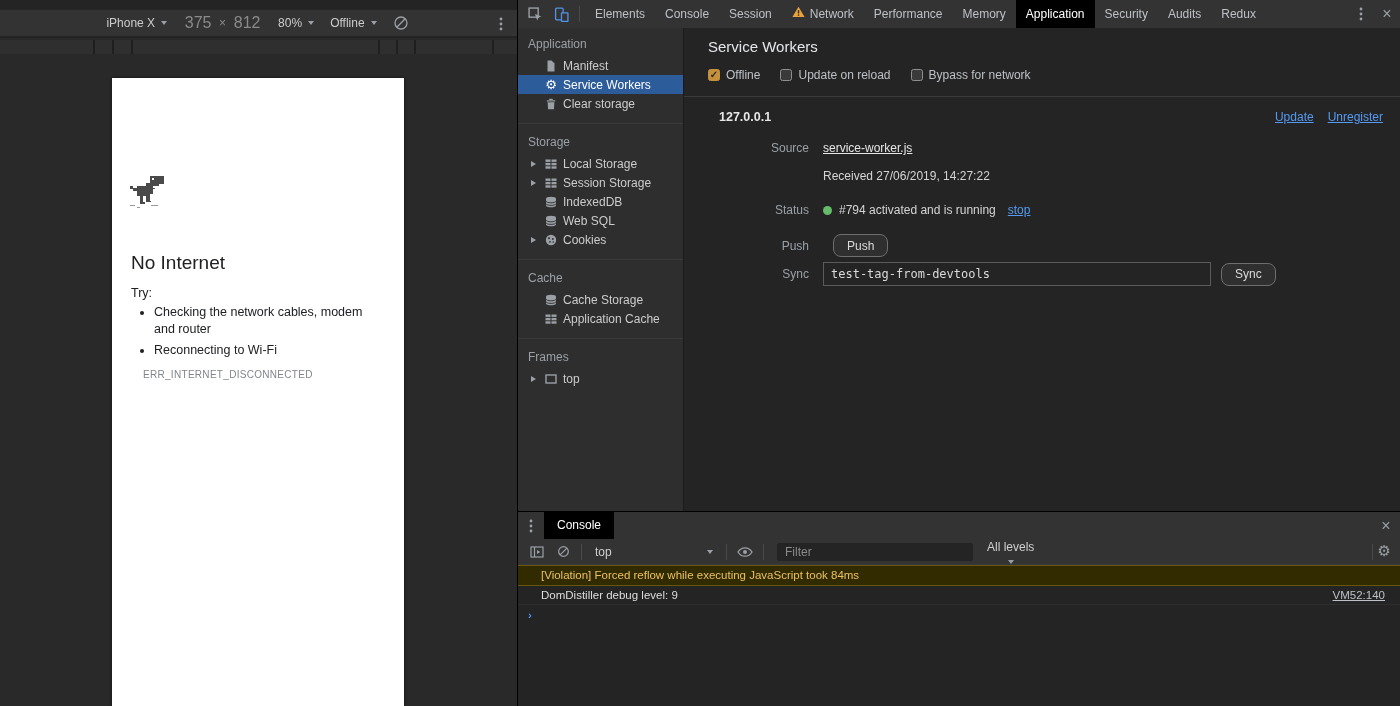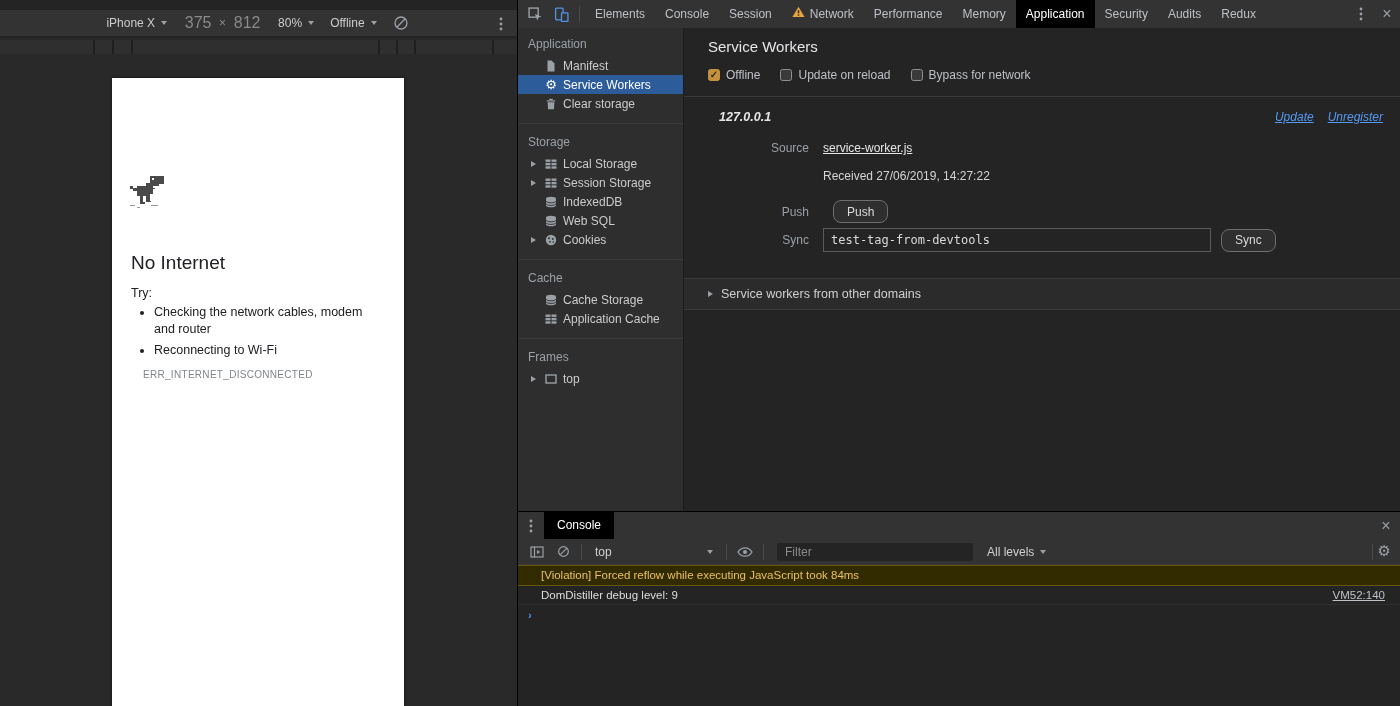--- a/index.html
+++ b/index.html
@@ -52,21 +52,21 @@
   .g{font-size:13px;line-height:1;font-family:"DejaVu Sans",sans-serif;}
 
   .content{flex:1;background:#242424;overflow:hidden;}
   .sw-title{margin:10px 0 0 24px;font-size:15px;color:#e4e6e9;}
   .cb-row{margin:13px 0 0 24px;display:flex;gap:20px;align-items:center;color:#bdc1c6;}
   .cbg{display:flex;align-items:center;gap:6px;cursor:pointer;}
   .cb{width:12px;height:12px;border-radius:2.5px;border:1px solid #8f8f8f;background:#3a3a3a;display:flex;align-items:center;justify-content:center;}
   .cb.checked{background:#c5913c;border-color:#c5913c;}
   .ck{font-size:10px;line-height:1;color:#2b2b2b;font-weight:bold;}
   .sw-hr{border:0;border-top:1px solid #3a3a3a;margin:14px 0 0 0;}
-  .origin-row{margin-top:13px;display:flex;align-items:center;padding:0 18px 0 35px;font-style:italic;}
+  .origin-row{margin-top:13px;display:flex;align-items:center;padding:0 18px 0 35px;}
   .origin{font-weight:bold;color:#e6e6e6;font-size:12.5px;}
   .origin-links{margin-left:auto;display:flex;gap:14px;}
   a.blue{color:#559af2;text-decoration:underline;cursor:pointer;}
   .sw-body{padding-left:14px;}
   .sw-row{display:flex;align-items:center;margin-top:12px;min-height:16px;}
   .sw-label{width:111px;text-align:right;margin-right:14px;color:#9aa0a6;flex-shrink:0;}
   .wlink{color:#e6e6e6;text-decoration:underline;cursor:pointer;}
   .plain{color:#d5d5d5;}
   .dot{width:9px;height:9px;border-radius:50%;background:#66bb6a;margin-right:7px;}
   .stop{margin-left:12px;}
@@ -78,21 +78,21 @@
   .console{position:absolute;left:0;top:511px;width:883px;height:195px;background:#242424;border-top:1px solid #000;}
   .c-tabrow{height:27px;background:#333;display:flex;align-items:center;}
   .c-menu{width:26px;height:27px;display:flex;align-items:center;justify-content:center;color:#9aa0a6;cursor:pointer;}
   .c-tab{background:#000;color:#fff;height:27px;line-height:27px;padding:0 13px;cursor:pointer;}
   .c-close{margin-left:auto;width:30px;text-align:center;cursor:pointer;}
   .c-toolbar{height:26px;background:#333;display:flex;align-items:center;border-bottom:1px solid #3a3a3a;padding:0 10px 0 6px;}
   .c-toolbar .ti{height:26px;}
   .ctx{width:134px;display:flex;align-items:center;justify-content:space-between;padding:0 8px;color:#cfcfcf;cursor:pointer;}
   .filter{width:196px;height:18px;background:#242424;border:0;border-radius:2px;color:#ccc;padding:0 8px;font-size:12px;outline:none;margin-left:8px;}
   .filter::placeholder{color:#8a8a8a;}
-  .levels{margin-left:14px;display:flex;align-items:center;gap:6px;color:#cfcfcf;cursor:pointer;}
+  .levels{margin-left:14px;display:flex;align-items:center;gap:6px;color:#cfcfcf;cursor:pointer;flex-direction:column;}
   .c-gear{margin-left:auto;display:flex;align-items:center;}
   .c-gear .g{font-size:15px;color:#9aa0a6;}
   .msg{font-family:"DejaVu Sans Mono",monospace;font-size:11.5px;}
   .violation{background:#332b00;border-top:1px solid #66550a;border-bottom:1px solid #66550a;color:#e9c062;padding:3px 8px 4px 23px;}
   .logrow{display:flex;align-items:center;color:#dedede;padding:3px 16px 3px 23px;border-bottom:1px solid #2f2f2f;}
   .srclink{margin-left:auto;color:#bdc1c6;text-decoration:underline;cursor:pointer;}
   .promptrow{padding:4px 0 0 10px;color:#4e8ef7;font-weight:bold;cursor:text;}
 </style>
 </head>
 <body>
@@ -430,33 +430,35 @@
         </div>
         <div class="sw-body">
           <div class="sw-row" style="margin-top:16px">
             <span class="sw-label">Source</span>
             <a class="wlink">service-worker.js</a>
           </div>
           <div class="sw-row">
             <span class="sw-label"></span>
             <span class="plain">Received 27/06/2019, 14:27:22</span>
           </div>
+          <div class="sw-row" style="margin-top:18px">
+            <span class="sw-label">Status</span>
+            <span class="dot"></span>
+            <span class="plain">#794 activated and is running</span>
+            <a class="blue stop">stop</a>
+          </div>
           <div class="sw-row" style="margin-top:16px">
             <span class="sw-label">Push</span>
             <button class="btn">Push</button>
           </div>
           <div class="sw-row" style="margin-top:5px">
             <span class="sw-label">Sync</span>
             <input class="mono-input" value="test-tag-from-devtools" style="">
             <button class="btn">Sync</button>
           </div>
-        </div>
-        <div class="other-wrap">
-          <span class="tri-r"></span>
-          <span>Service workers from other domains</span>
         </div>
       </div>
     </div>
 
     <div class="console">
       <div class="c-tabrow">
         <span class="c-menu">
             <svg viewBox="0 0 4 14" width="4" height="14">
               <g fill="currentColor">
                 <circle cx="2" cy="2" r="1.4"></circle>

